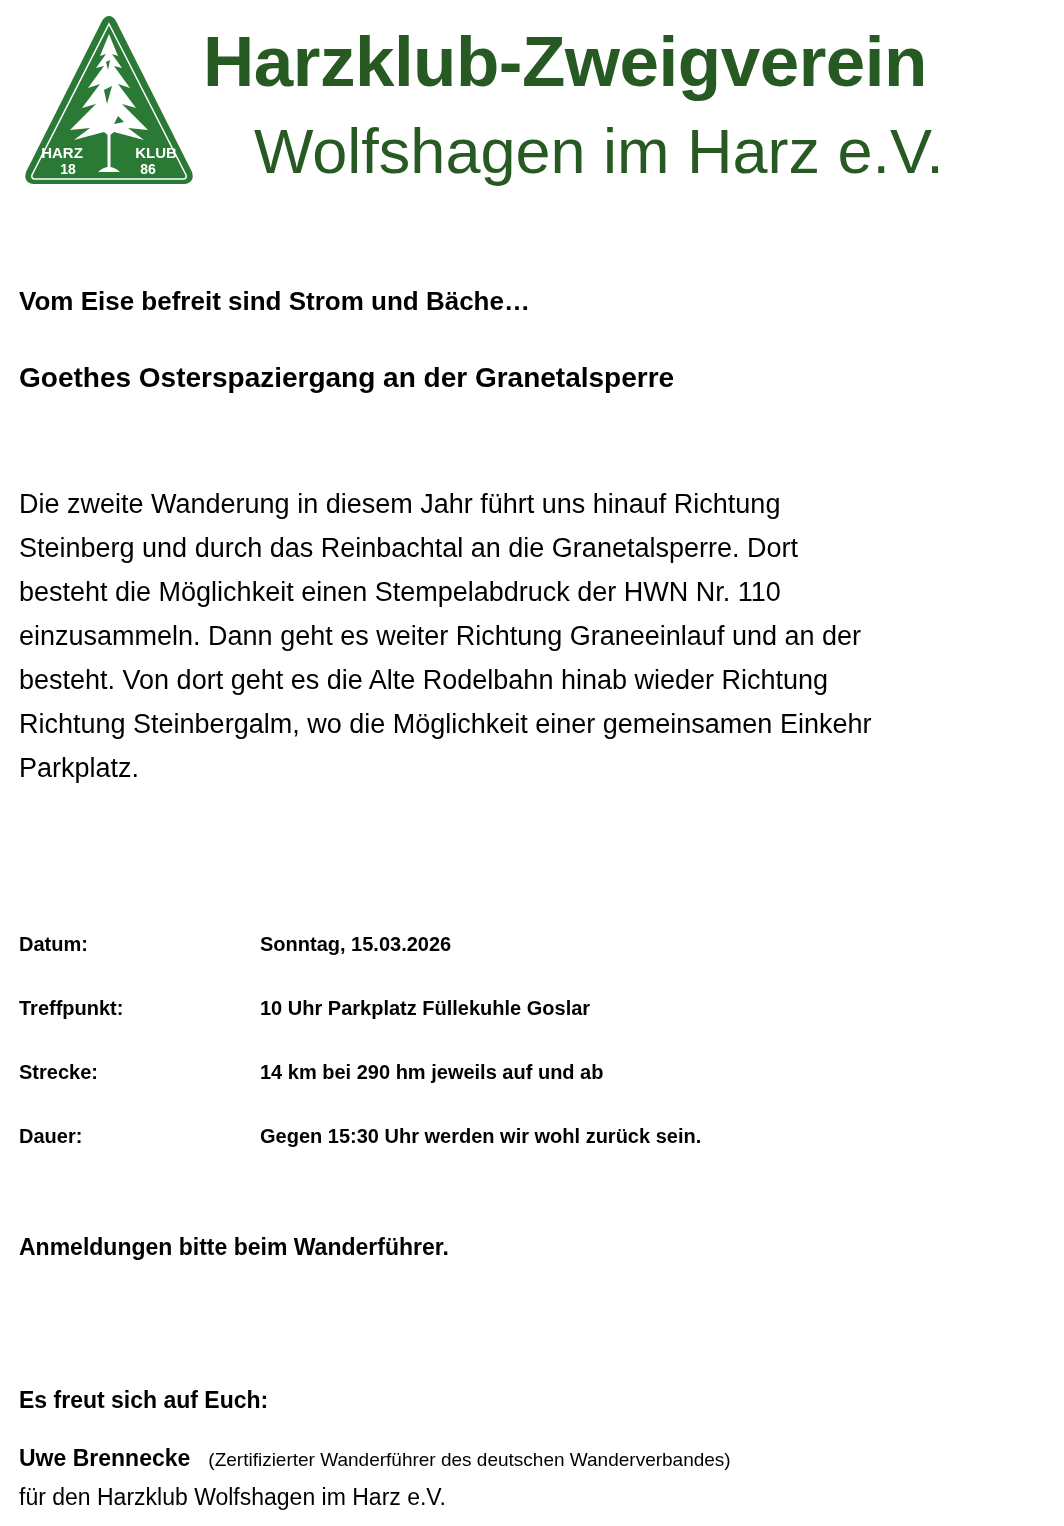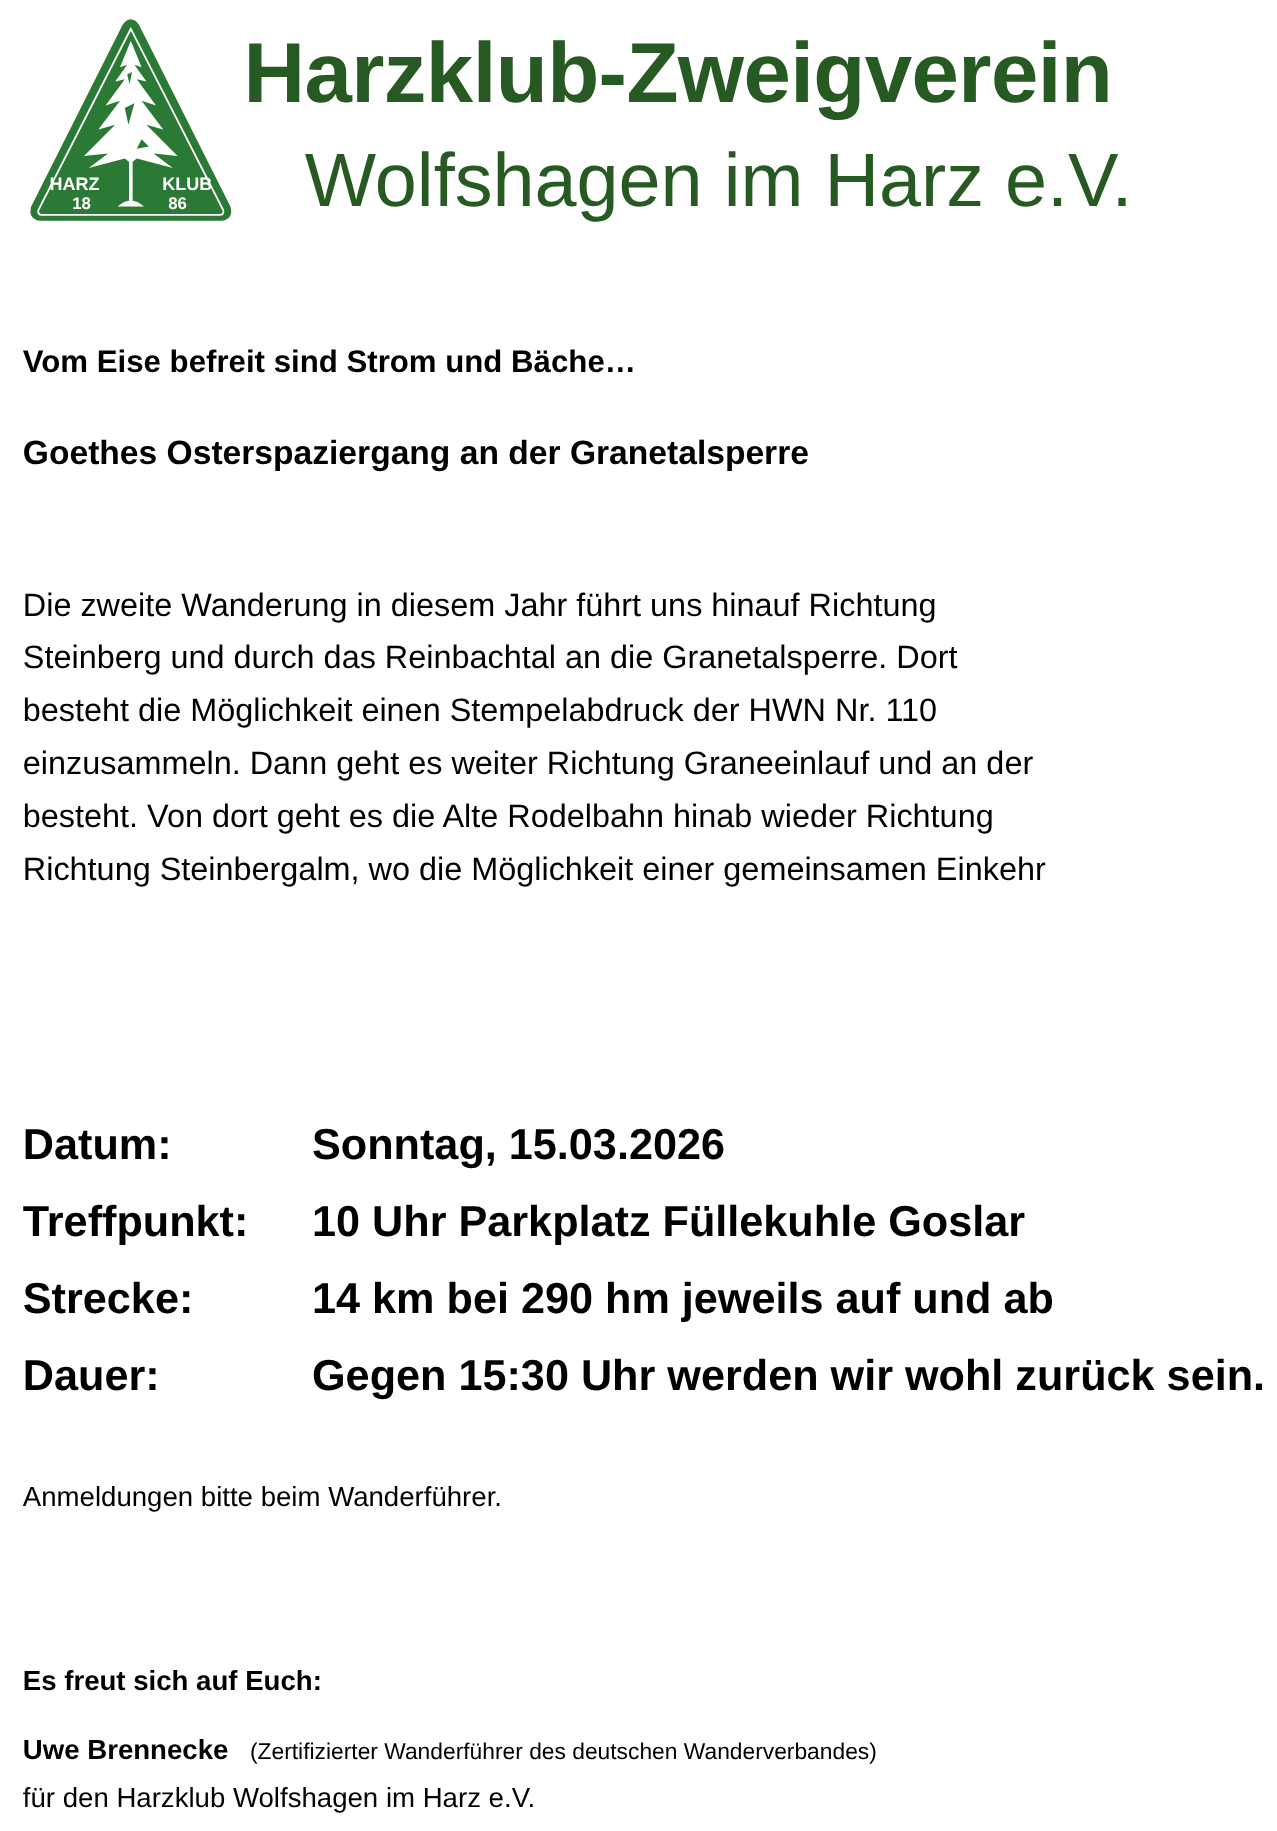--- a/index.html
+++ b/index.html
@@ -24,26 +24,26 @@
     .subheadline {
       position: absolute; left: 19px; top: 360px;
       font-size: 28px; font-weight: bold; line-height: 36px; white-space: nowrap;
     }
     .description {
       position: absolute; left: 19px; top: 482px; width: 1030px;
       font-size: 27px; line-height: 44px;
     }
     .description p { margin: 0; white-space: nowrap; }
     .details { position: absolute; left: 19px; top: 912px; width: 1030px; }
-    .detail-row { display: flex; height: 64px; align-items: flex-end; font-size: 36px; font-weight: bold; line-height: 44px; }
+    .detail-row { display: flex; height: 64px; align-items: center; font-size: 20px; font-weight: bold; line-height: 44px; }
     .detail-label { width: 241px; flex: 0 0 241px; }
     .detail-value { white-space: nowrap; }
     .contact {
       position: absolute; left: 19px; top: 1229px;
-      font-size: 23px; font-weight: normal; line-height: 37px;
+      font-size: 23px; font-weight: bold; line-height: 37px;
     }
     .contact p { margin: 0; white-space: nowrap; }
     .contact a { color: #2e62c9; text-decoration: underline; }
     .greeting {
       position: absolute; left: 19px; top: 1382px;
       font-size: 23px; font-weight: bold; line-height: 36px; white-space: nowrap;
     }
     .signature { position: absolute; left: 19px; top: 1440px; line-height: 37px; }
     .signature p { margin: 0; white-space: nowrap; }
     .sig-name { font-size: 23px; font-weight: bold; }
@@ -81,20 +81,21 @@
 <div class="headline">Vom Eise befreit sind Strom und Bäche…</div>
 <div class="subheadline">Goethes Osterspaziergang an der Granetalsperre</div>
 
 <div class="description">
   <p>Die zweite Wanderung in diesem Jahr führt uns hinauf Richtung</p>
   <p>Steinberg und durch das Reinbachtal an die Granetalsperre. Dort</p>
   <p>besteht die Möglichkeit einen Stempelabdruck der HWN Nr. 110</p>
   <p>einzusammeln. Dann geht es weiter Richtung Graneeinlauf und an der</p>
   <p>besteht. Von dort geht es die Alte Rodelbahn hinab wieder Richtung</p>
   <p>Richtung Steinbergalm, wo die Möglichkeit einer gemeinsamen Einkehr</p>
+  <p>Parkplatz.</p>
 </div>
 
 <div class="details">
   <div class="detail-row">
     <span class="detail-label">Datum:</span>
     <span class="detail-value">Sonntag, 15.03.2026</span>
   </div>
   <div class="detail-row">
     <span class="detail-label">Treffpunkt:</span>
     <span class="detail-value">10 Uhr Parkplatz Füllekuhle Goslar</span>

